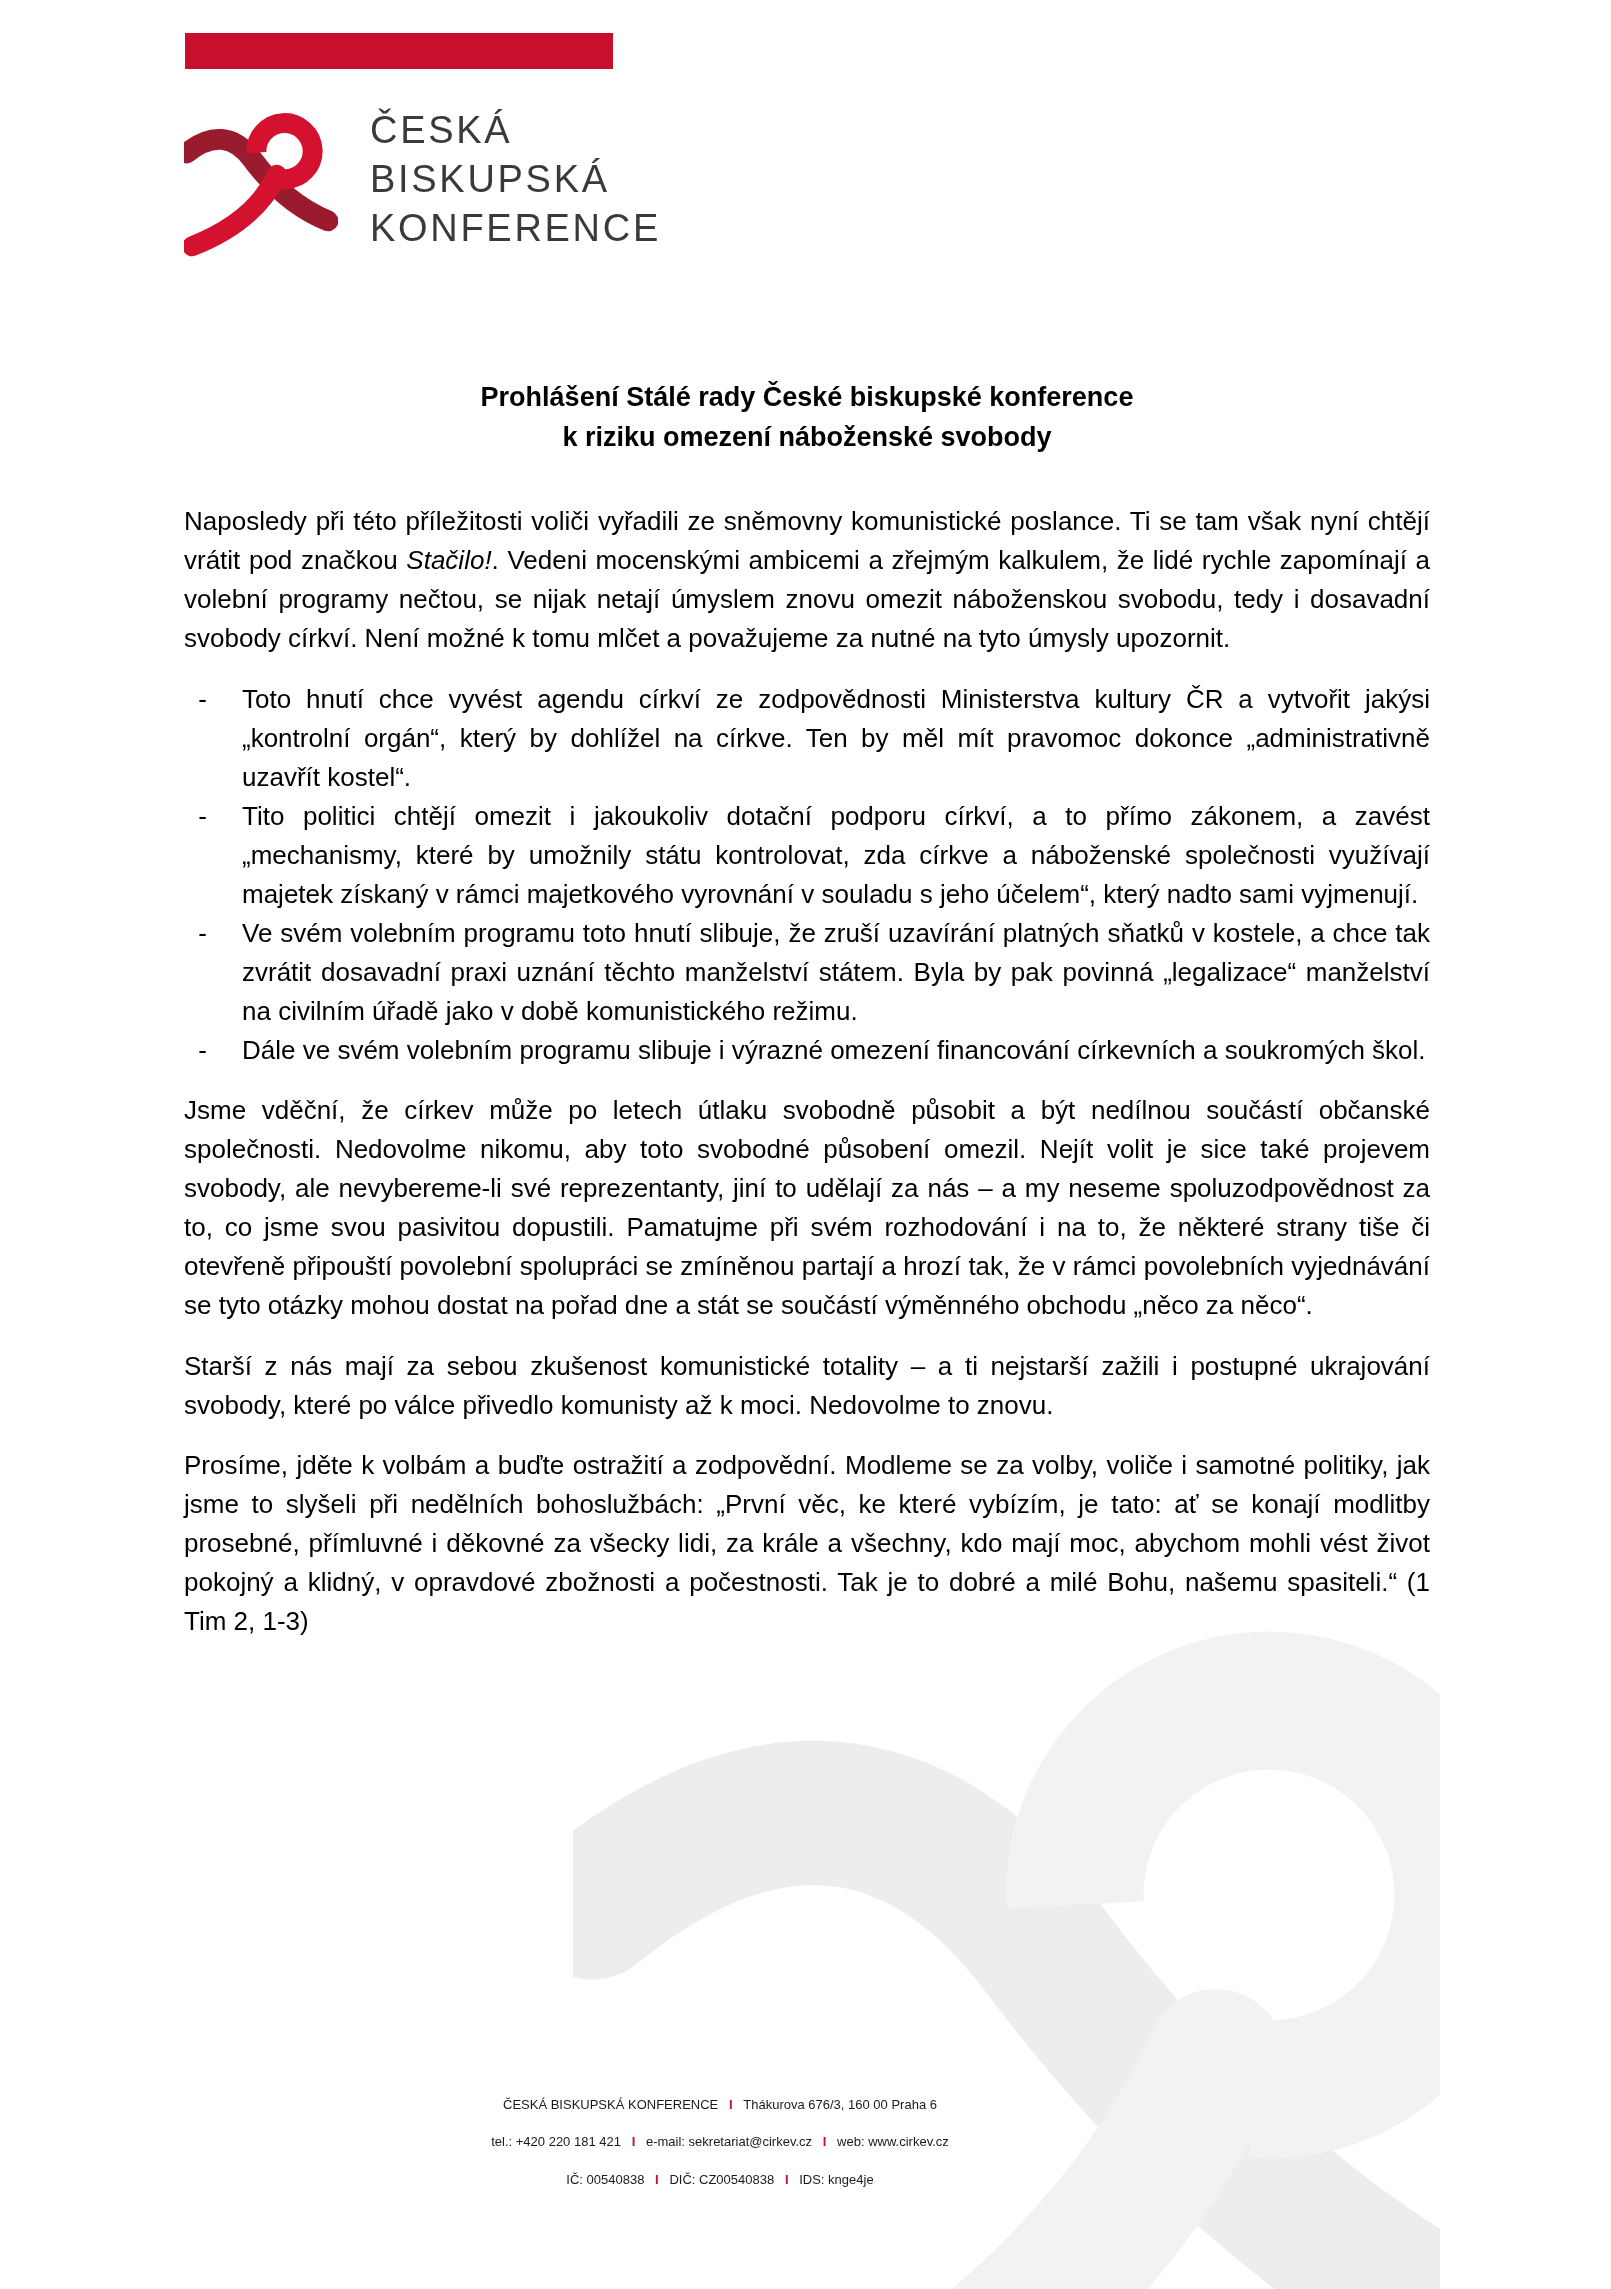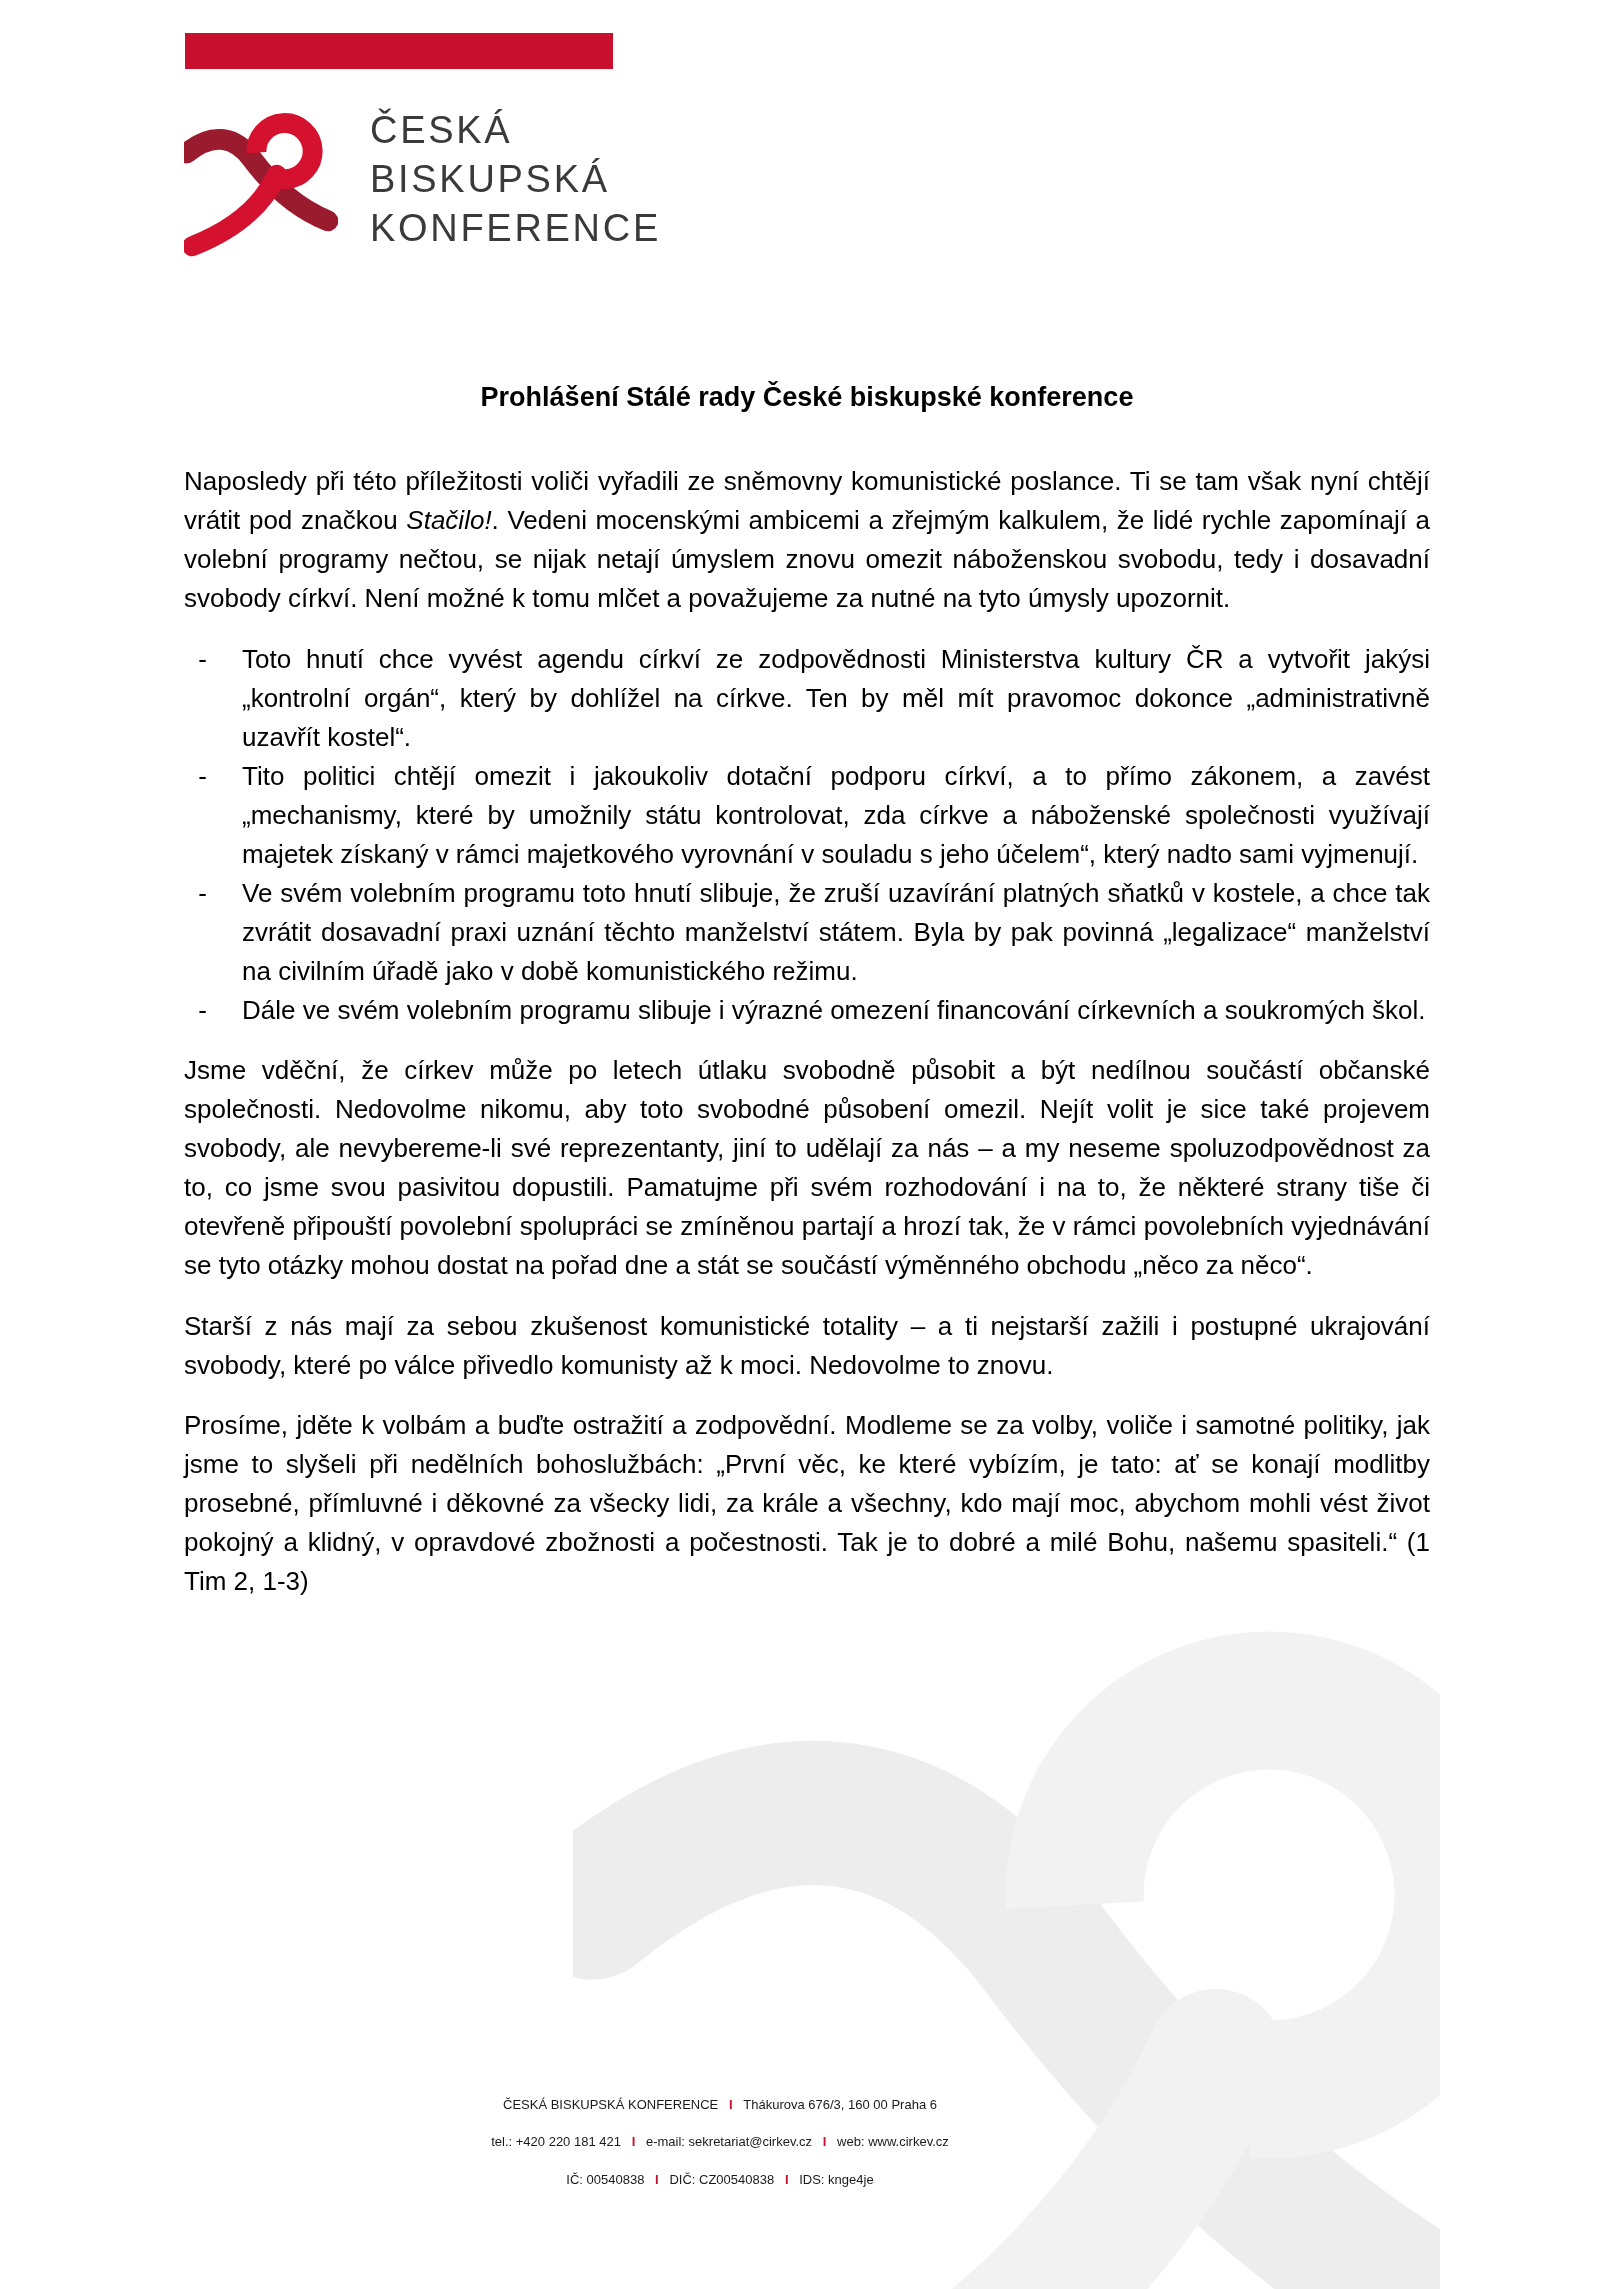--- a/index.html
+++ b/index.html
@@ -131,20 +131,21 @@
     <div class="brand-text">
       <div>ČESKÁ</div>
       <div>BISKUPSKÁ</div>
       <div>KONFERENCE</div>
     </div>
   </div>
 
   <div class="content">
     <div class="doc-title">
       <div>Prohlášení Stálé rady České biskupské konference</div>
+      <div>k riziku omezení náboženské svobody</div>
     </div>
     <div class="body-text" id="body-content">
         <p class="para"><span>Naposledy při této příležitosti voliči vyřadili ze sněmovny komunistické poslance. Ti se tam však nyní chtějí vrátit pod značkou </span><em>Stačilo!</em><span>. Vedeni mocenskými ambicemi a zřejmým kalkulem, že lidé rychle zapomínají a volební programy nečtou, se nijak netají úmyslem znovu omezit náboženskou svobodu, tedy i dosavadní svobody církví. Není možné k tomu mlčet a považujeme za nutné na tyto úmysly upozornit.</span></p>
         <div class="bullet-list">
           <div class="bullet-item">
             <span class="bullet-marker">-</span>
             <span class="bullet-text"><span>Toto hnutí chce vyvést agendu církví ze zodpovědnosti Ministerstva kultury ČR a vytvořit jakýsi „kontrolní orgán“, který by dohlížel na církve. Ten by měl mít pravomoc dokonce „administrativně uzavřít kostel“.</span></span>
           </div>
           <div class="bullet-item">
             <span class="bullet-marker">-</span>

